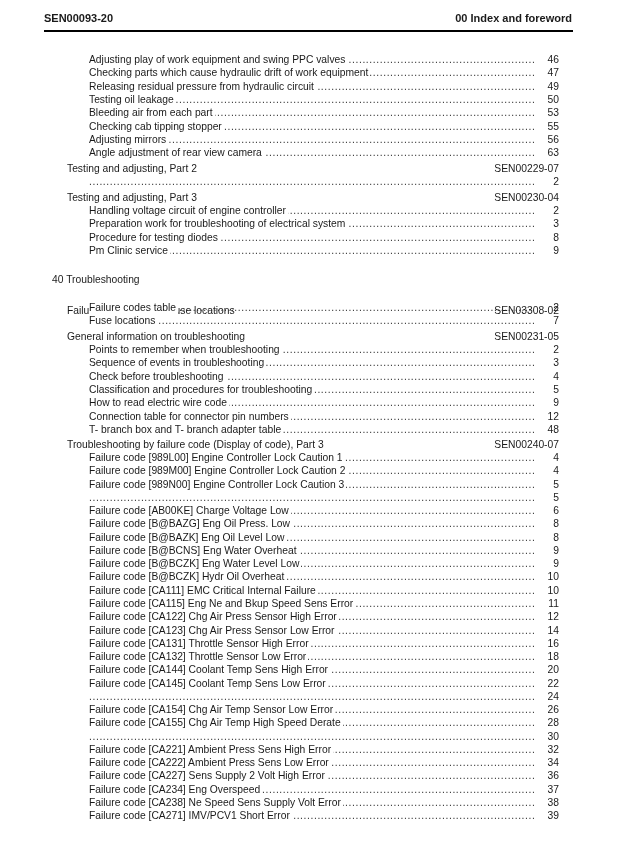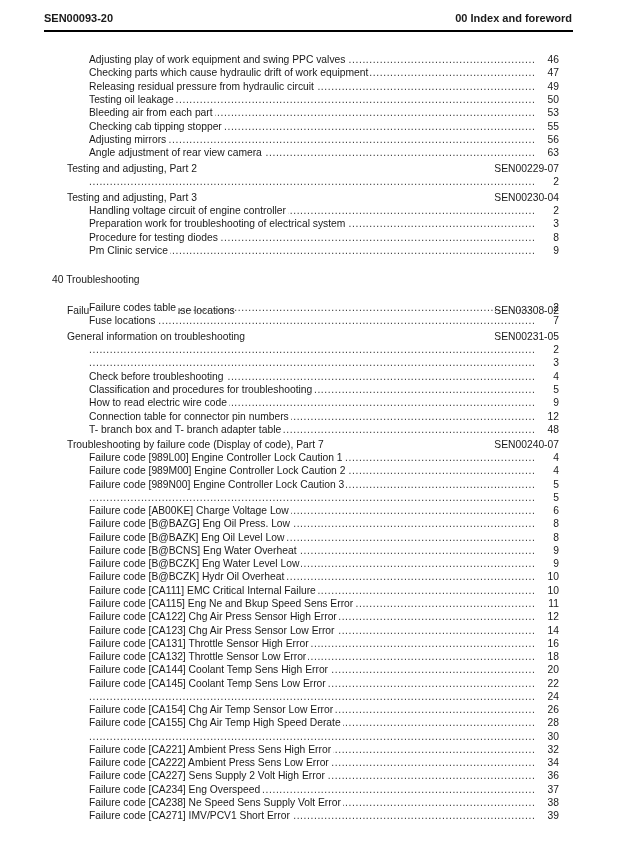--- a/index.html
+++ b/index.html
@@ -113,24 +113,26 @@
       <span class="dots" style="width: 446px;">........................................................................................................................................................................................................</span>
       <span class="label">Fuse locations</span>
       <span class="page">7</span>
     </div>
     <div class="heading-row" style="top: 330px;">
       <span class="label">General information on troubleshooting</span>
       <span class="ref">SEN00231-05</span>
     </div>
     <div class="entry" style="top: 343px; left: 89px; width: 470px;">
       <span class="dots" style="width: 446px;">........................................................................................................................................................................................................</span>
+      <span class="label">Points to remember when troubleshooting</span>
       <span class="page">2</span>
     </div>
     <div class="entry" style="top: 356px; left: 89px; width: 470px;">
       <span class="dots" style="width: 446px;">........................................................................................................................................................................................................</span>
+      <span class="label">Sequence of events in troubleshooting</span>
       <span class="page">3</span>
     </div>
     <div class="entry" style="top: 370px; left: 89px; width: 470px;">
       <span class="dots" style="width: 446px;">........................................................................................................................................................................................................</span>
       <span class="label">Check before troubleshooting</span>
       <span class="page">4</span>
     </div>
     <div class="entry" style="top: 383px; left: 89px; width: 470px;">
       <span class="dots" style="width: 446px;">........................................................................................................................................................................................................</span>
       <span class="label">Classification and procedures for troubleshooting</span>
@@ -145,21 +147,21 @@
       <span class="dots" style="width: 446px;">........................................................................................................................................................................................................</span>
       <span class="label">Connection table for connector pin numbers</span>
       <span class="page">12</span>
     </div>
     <div class="entry" style="top: 423px; left: 89px; width: 470px;">
       <span class="dots" style="width: 446px;">........................................................................................................................................................................................................</span>
       <span class="label">T- branch box and T- branch adapter table</span>
       <span class="page">48</span>
     </div>
     <div class="heading-row" style="top: 438px;">
-      <span class="label">Troubleshooting by failure code (Display of code), Part 7</span>
+      <span class="label">Troubleshooting by failure code (Display of code), Part 3</span>
       <span class="ref">SEN00240-07</span>
     </div>
     <div class="entry" style="top: 451px; left: 89px; width: 470px;">
       <span class="dots" style="width: 446px;">........................................................................................................................................................................................................</span>
       <span class="label">Failure code [989L00] Engine Controller Lock Caution 1</span>
       <span class="page">4</span>
     </div>
     <div class="entry" style="top: 464px; left: 89px; width: 470px;">
       <span class="dots" style="width: 446px;">........................................................................................................................................................................................................</span>
       <span class="label">Failure code [989M00] Engine Controller Lock Caution 2</span>

